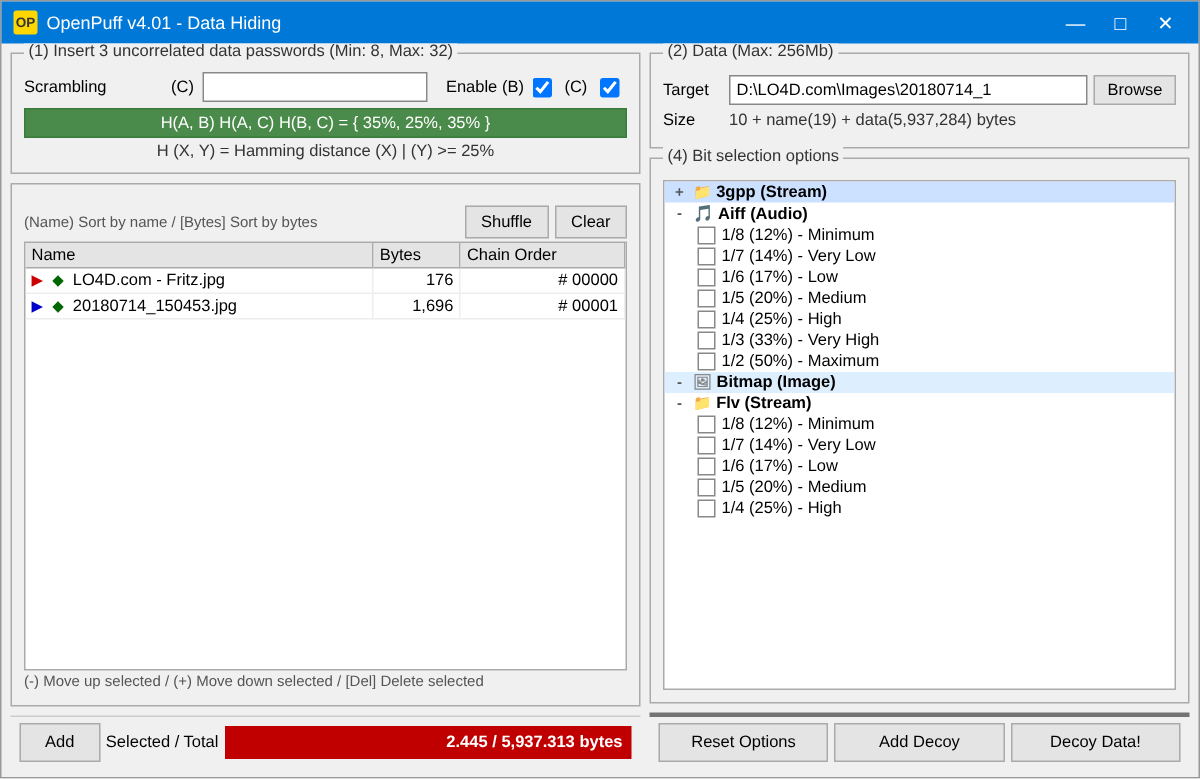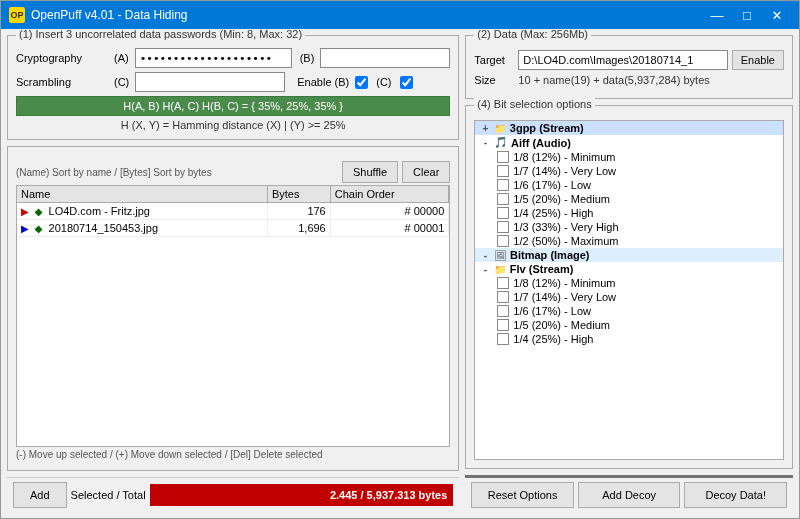--- a/index.html
+++ b/index.html
@@ -343,27 +343,20 @@
     </div>
   </div>
 
   <div class="main-content">
 
     <div class="left-panel">
 
       <div class="group-box passwords-group">
         <span class="group-box-title">(1) Insert 3 uncorrelated data passwords (Min: 8, Max: 32)</span>
 
-        <div class="pwd-row">
-          <span class="pwd-label">Cryptography</span>
-          <span class="pwd-b-label">(A)</span>
-          <input class="pwd-input" type="password" value="••••••••••••••••••••" style="">
-          <span class="pwd-b-label">(B)</span>
-          <input class="pwd-b-input" type="password" style="">
-        </div>
 
         <div class="pwd-row">
           <span class="pwd-label">Scrambling</span>
           <span class="pwd-b-label">(C)</span>
           <input class="pwd-c-input" type="password" style="">
           <span class="enable-label">Enable (B)</span>
           <input type="checkbox" class="checkbox-inline" checked="" style="">
           <span class="pwd-b-label">(C)</span>
           <input type="checkbox" class="checkbox-inline" checked="" style="">
         </div>
@@ -425,21 +418,21 @@
       </div>
     </div>
 
     <div class="right-panel">
 
       <div class="group-box data-group">
         <span class="group-box-title">(2) Data (Max: 256Mb)</span>
         <div class="data-row">
           <span class="data-label">Target</span>
           <input class="data-input" type="text" value="D:\LO4D.com\Images\20180714_1" style="">
-          <button class="browse-btn">Enable</button>
+          <button class="browse-btn">Browse</button>
         </div>
         <div class="data-row">
           <span class="size-label">Size</span>
           <span class="size-value">10 + name(19) + data(5,937,284) bytes</span>
         </div>
       </div>
 
       <div class="group-box right-bottom" style="padding-top:14px;flex:1;min-height:0;">
         <span class="group-box-title">(4) Bit selection options</span>
         <div class="bit-tree-container" id="bit-tree">

